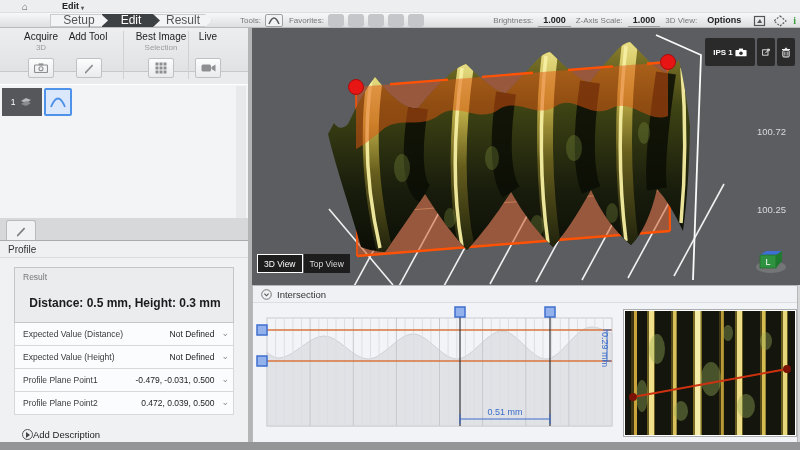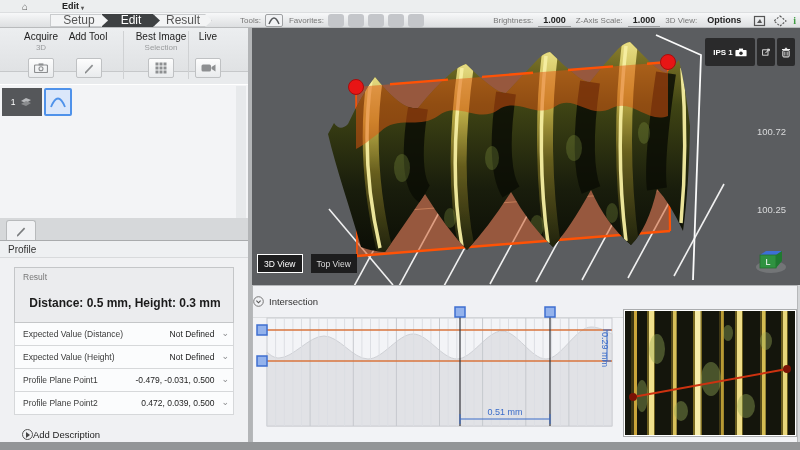--- a/index.html
+++ b/index.html
@@ -72,28 +72,28 @@
     border-bottom:3px solid transparent;margin-left:1px}
   .adddesc .adlabel{font-size:9.5px;color:#222}
   
   .vdivider{left:248px;top:28px;width:4px;height:422px;background:#b3b5b7}
   
   .viewport{left:252px;top:28px;width:548px;height:257px;background:#5b5d60;overflow:hidden}
   .ipsbar{position:absolute;top:10px;right:5px;display:flex;gap:2px}
   .ipsbtn{height:28px;background:#2a2a2b;border-radius:2px;color:#fff;display:flex;
     align-items:center;justify-content:center;gap:2px;font-size:8px;font-weight:bold;padding:0 5px}
   .zlabel{position:absolute;font-size:9.5px;color:#d9dadb}
-  .viewbtns{position:absolute;left:5px;bottom:12px;display:flex;gap:8px}
+  .viewbtns{position:absolute;left:5px;bottom:12px;display:flex;gap:1px}
   .vbtn{height:19px;padding:0 6px;background:#1d1d1e;color:#ddd;font-size:8.5px;
     display:flex;align-items:center}
   .vbtn.active{border:1px solid #fff;color:#fff}
   
   .ipanel{left:252px;top:285px;width:546px;height:158px;background:#f2f3f6;border:1px solid #b6b8ba}
-  .ipanel-hdr{position:absolute;left:0;top:0;width:100%;height:32px;background:#f0f1f4;
-    border-bottom:1px solid #dcdee0;display:flex;align-items:center;gap:5px;}
+  .ipanel-hdr{position:absolute;left:0;top:0;width:100%;height:17px;background:#f0f1f4;
+    border-bottom:1px solid #dcdee0;display:flex;align-items:center;gap:5px;padding-left:8px}
   .ipanel-hdr .ilabel{font-size:9.5px;color:#333}
   .chartwrap{position:absolute;left:2px;top:20px;width:364px;height:132px}
   .imgwrap{position:absolute;left:371px;top:24px;width:172px;height:126px;
     border:1px solid #fff;outline:1px solid #aaacae}
   
   .bottombar{left:0;top:442px;width:800px;height:8px;background:#939597}
 </style>
 </head>
 <body>
 

